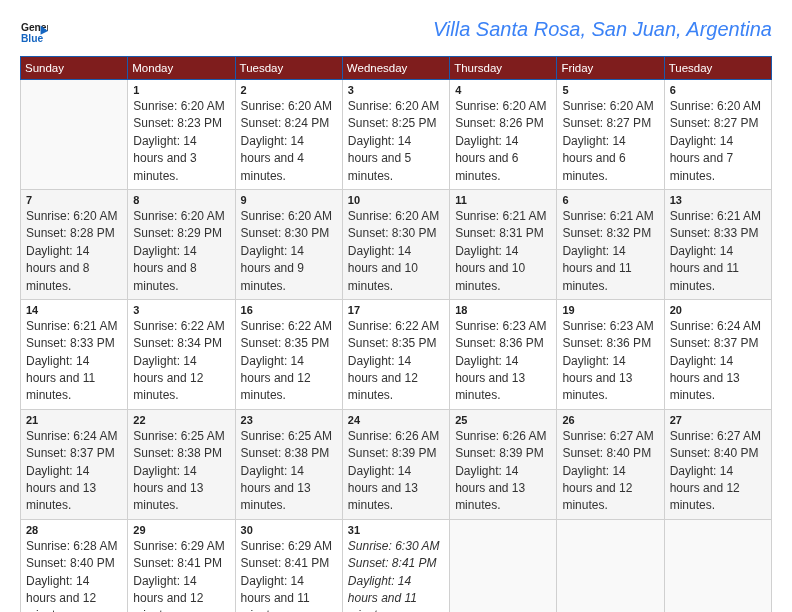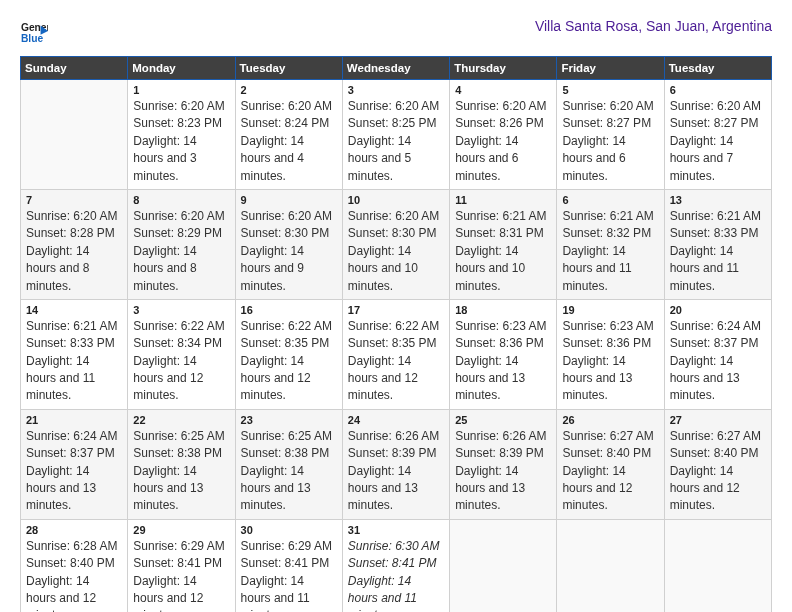--- a/index.html
+++ b/index.html
@@ -35,35 +35,36 @@
     .title-block {
       text-align: right;
     }
     .main-title {
       font-size: 32px;
       font-weight: bold;
       color: #1a1a1a;
       line-height: 1.1;
     }
     .subtitle {
-      font-size: 14px;
-      color: #4c1d95;
+      font-size: 20px;
+      color: #3b82f6;
+      font-style: italic;
     }
     .calendar {
       flex: 1;
       border: 1px solid #ccc;
       border-collapse: collapse;
       width: 100%;
       table-layout: fixed;
     }
     .calendar th {
-      background: #404040;
+      background: #7f1d1d;
       color: #fff;
       font-size: 11.5px;
-      font-weight: bold;
+      font-weight: normal;
       padding: 5px 4px;
       text-align: left;
       border: 1px solid #1a5aad;
     }
     .calendar td {
       vertical-align: top;
       padding: 4px 5px;
       border: 1px solid #d0d0d0;
       font-size: 9.5px;
       color: #222;

